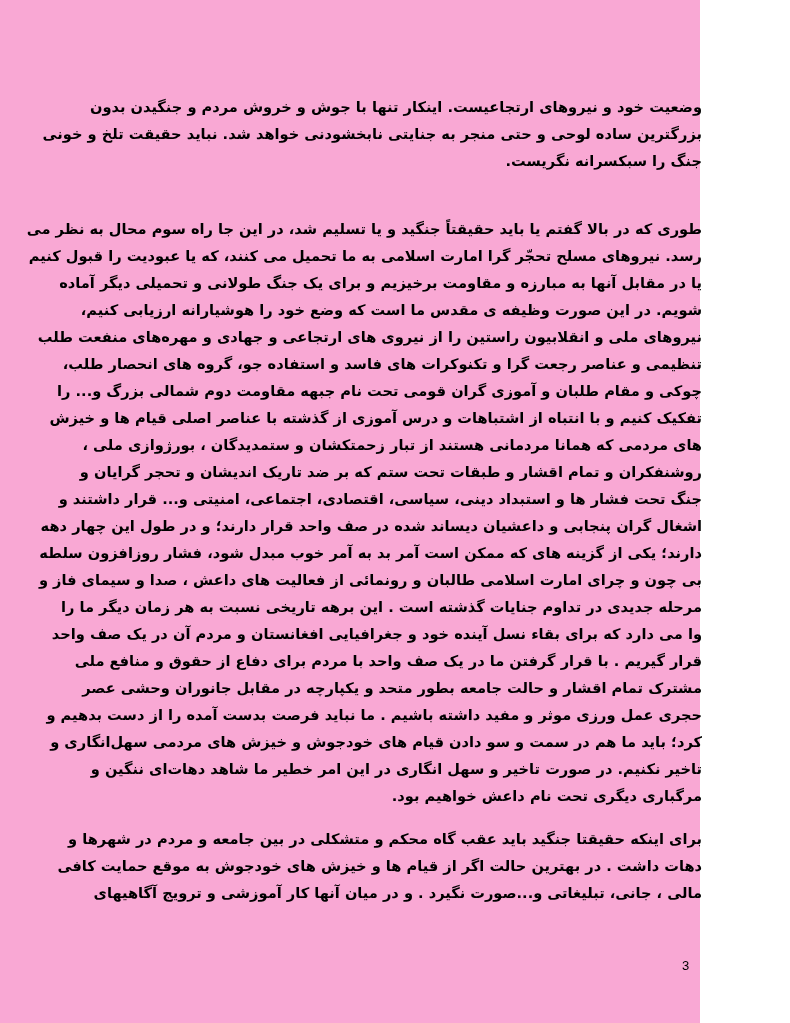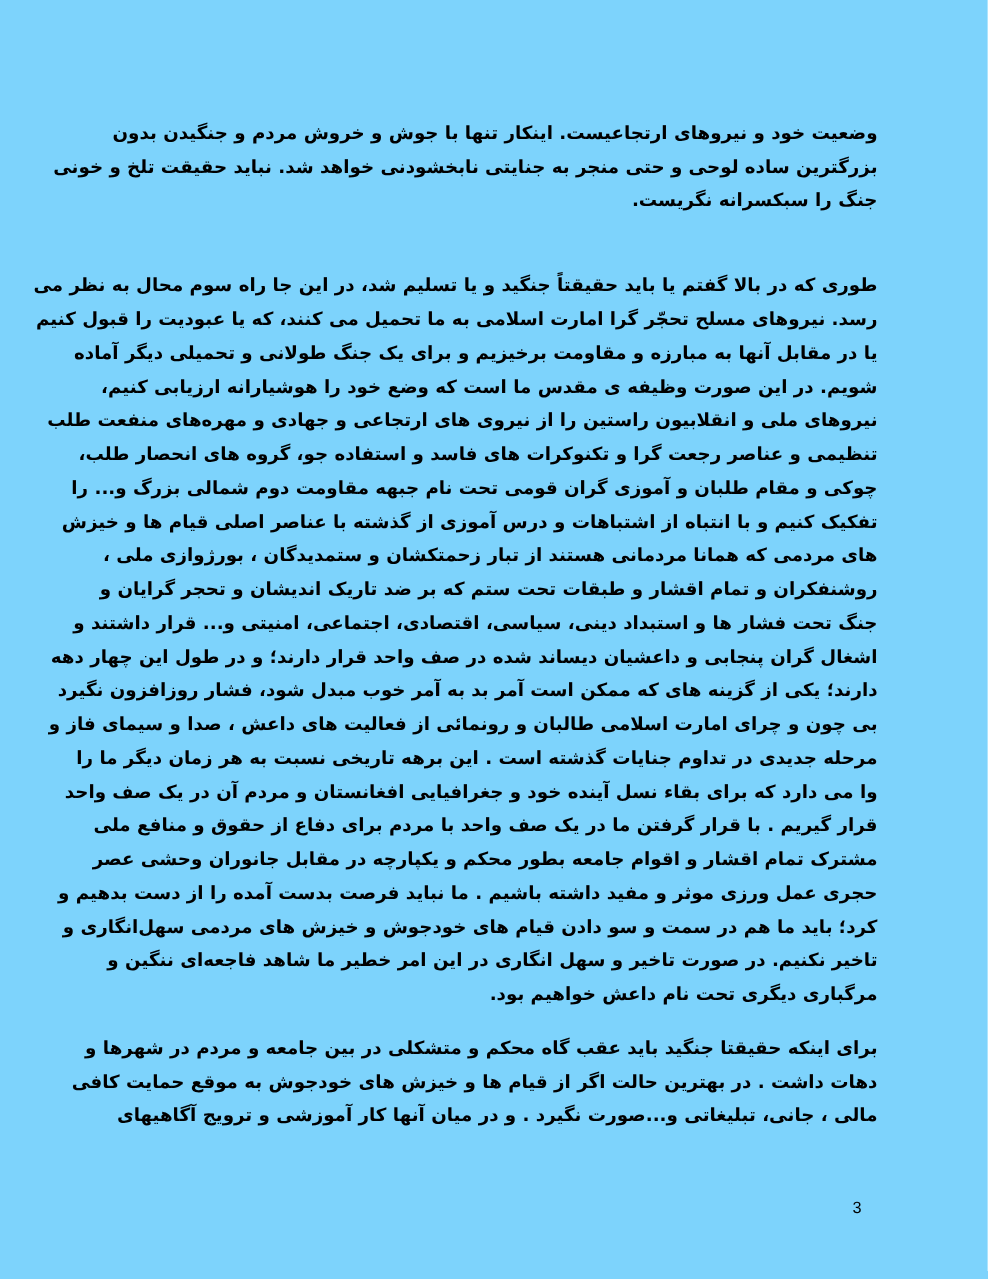--- a/index.html
+++ b/index.html
@@ -11,23 +11,23 @@
       width: 790px;
       height: 1023px;
       position: relative;
       overflow: hidden;
       font-family: "DejaVu Sans", "Liberation Sans", sans-serif;
       color: #000000;
     }
     .page {
       position: absolute;
       left: 0; top: 0;
-      width: 790px;
+      width: 700px;
       height: 1023px;
-      background: #7dd3fc;
+      background: #f9a8d4;
     }
     .text-block {
       position: absolute;
       left: 104px;
       width: 598px;
       direction: rtl;
       text-align: right;
     }
     .line {
       display: block;
@@ -74,29 +74,29 @@
     <span class="line">یا در مقابل آنها به مبارزه و مقاومت برخیزیم و برای یک جنگ طولانی و تحمیلی دیگر آماده</span>
     <span class="line">شویم. در این صورت وظیفه ی مقدس ما است که وضع خود را هوشیارانه ارزیابی کنیم،</span>
     <span class="line">نیروهای  ملی و انقلابیون راستین را از نیروی های ارتجاعی و جهادی و مهره‌های منفعت طلب</span>
     <span class="line">تنظیمی و عناصر رجعت گرا و تکنوکرات های فاسد و استفاده جو، گروه های انحصار طلب،</span>
     <span class="line">چوکی و مقام طلبان و آموزی گران قومی تحت نام جبهه مقاومت دوم شمالی بزرگ و... را</span>
     <span class="line">تفکیک کنیم و با انتباه از اشتباهات و درس آموزی از گذشته با عناصر اصلی قیام ها و خیزش</span>
     <span class="line">های مردمی که همانا مردمانی هستند از تبار زحمتکشان و ستمدیدگان ، بورژوازی ملی ،</span>
     <span class="line">روشنفکران  و تمام اقشار و طبقات تحت ستم که بر ضد تاریک اندیشان و تحجر گرایان و</span>
     <span class="line">جنگ تحت فشار ها و استبداد دینی، سیاسی، اقتصادی، اجتماعی، امنیتی و... قرار داشتند و</span>
     <span class="line">اشغال گران پنجابی و داعشیان دیساند شده در صف واحد قرار دارند؛ و در طول این چهار دهه</span>
-    <span class="line">دارند؛ یکی از گزینه های که ممکن است آمر بد به آمر خوب مبدل شود، فشار روزافزون نگیرد</span>
+    <span class="line">دارند؛ یکی از گزینه های که ممکن است آمر بد به آمر خوب مبدل شود، فشار روزافزون سلطه</span>
     <span class="line">بی چون و چرای امارت اسلامی طالبان و رونمائی از فعالیت های داعش ، صدا و سیمای فاز و</span>
     <span class="line">مرحله جدیدی در تداوم جنایات گذشته  است . این برهه تاریخی نسبت به هر زمان دیگر ما را</span>
     <span class="line">وا می دارد که برای بقاء نسل آینده خود و جغرافیایی افغانستان و مردم آن در یک صف واحد</span>
     <span class="line">قرار گیریم .  با قرار گرفتن ما در یک صف واحد با مردم برای دفاع از حقوق و منافع ملی</span>
-    <span class="line">مشترک تمام اقشار و اقوام جامعه بطور محکم و یکپارچه در مقابل جانوران وحشی عصر</span>
+    <span class="line">مشترک تمام اقشار و حالت جامعه بطور متحد و یکپارچه در مقابل جانوران وحشی عصر</span>
     <span class="line">حجری عمل ورزی موثر و مفید داشته باشیم . ما نباید فرصت بدست آمده را از دست بدهیم و</span>
     <span class="line">کرد؛ باید ما هم در سمت و سو دادن قیام های خودجوش  و خیزش های مردمی سهل‌انگاری و</span>
-    <span class="line">تاخیر نکنیم. در صورت تاخیر و سهل انگاری در این امر خطیر ما شاهد فاجعه‌ای ننگین و</span>
+    <span class="line">تاخیر نکنیم. در صورت تاخیر و سهل انگاری در این امر خطیر ما شاهد دهات‌ای ننگین و</span>
     <span class="line last">مرگباری دیگری تحت نام داعش خواهیم بود.</span>
   </div>
 
   <div class="text-block" id="para-3">
     <span class="line">برای اینکه حقیقتا جنگید باید عقب گاه محکم و متشکلی در بین جامعه و مردم در شهرها و</span>
     <span class="line">دهات داشت . در بهترین حالت اگر از قیام ها و خیزش های خودجوش  به موقع حمایت کافی</span>
     <span class="line">مالی ، جانی، تبلیغاتی و...صورت نگیرد .  و در میان آنها کار آموزشی و  ترویج آگاهیهای</span>
   </div>
 
   <div class="page-number">3</div>

